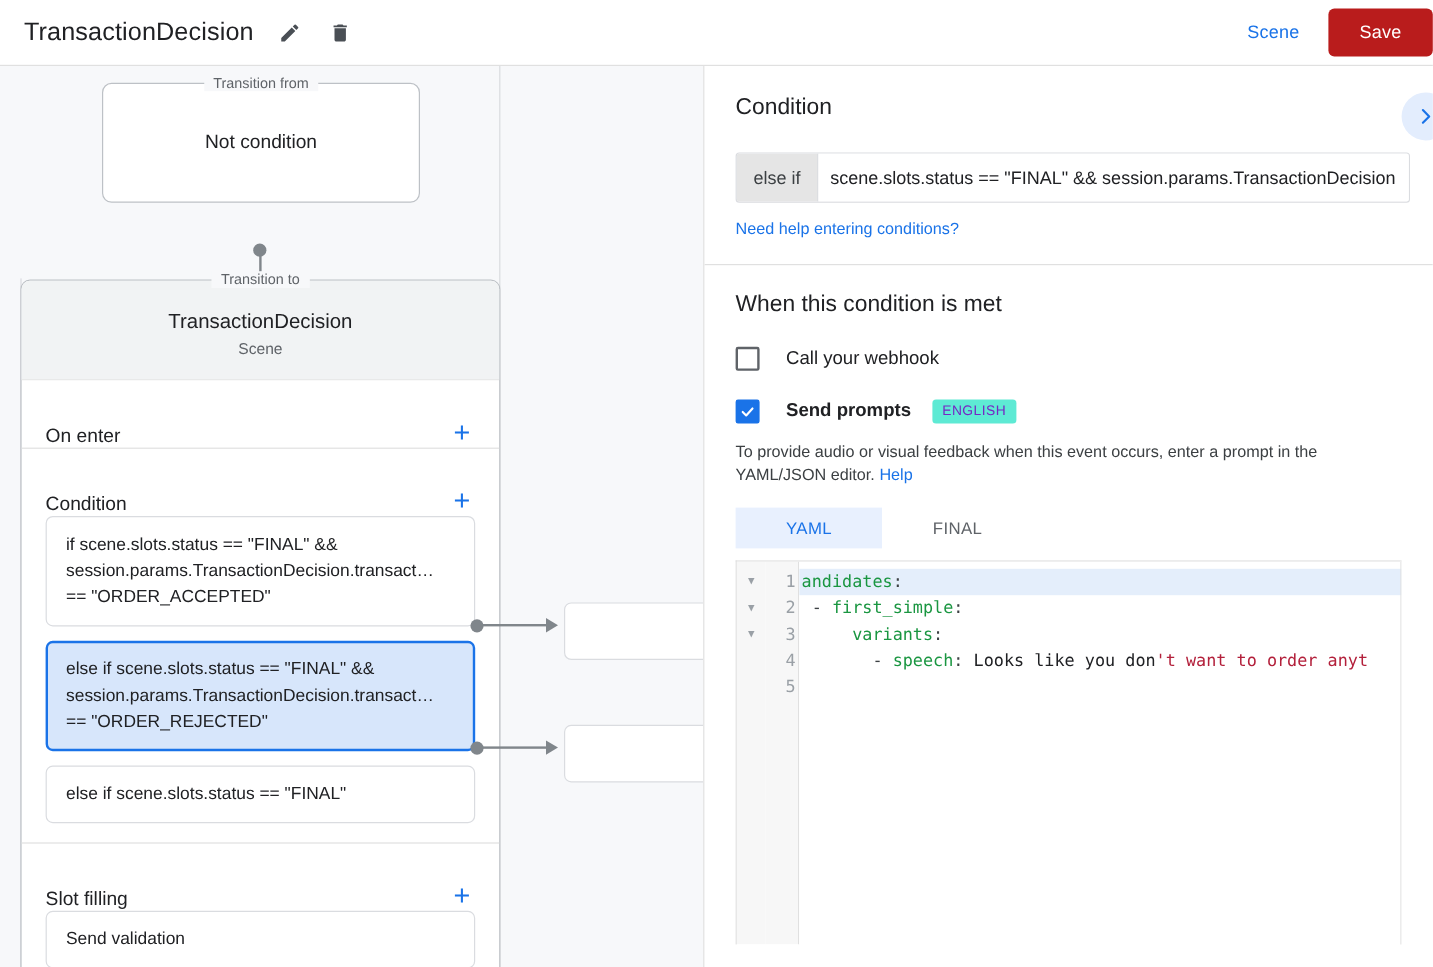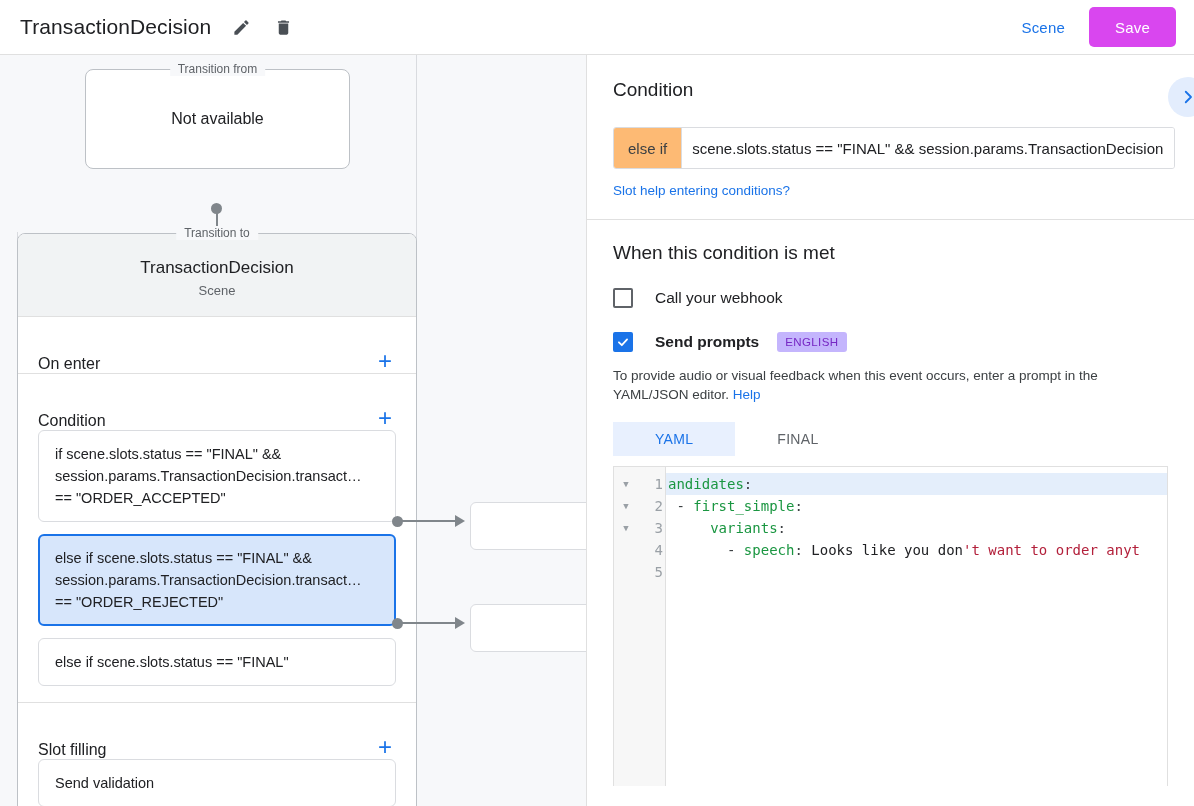--- a/index.html
+++ b/index.html
@@ -35,25 +35,25 @@
   #edit-icon-btn { margin-left: 14px; }
   #delete-icon-btn { margin-left: 10px; }
   .topbar-spacer { flex: 1; }
   .cancel-btn {
     color: #1a73e8; font-size: 15px; font-weight: 500;
     background: none; border: none; cursor: pointer;
     padding: 8px 12px; letter-spacing: .2px;
     font-family: inherit;
   }
   .save-btn {
-    background: #d946ef; color: #fff;
+    background: #b91c1c; color: #fff;
     font-size: 15px; font-weight: 500;
     border: none; border-radius: 5px;
     padding: 0 26px; height: 40px;
-    margin-left: 12px; margin-right: 18px;
+    margin-left: 12px; 
     cursor: pointer; letter-spacing: .2px;
     font-family: inherit;
   }
 
   
   .left-pane {
     position: absolute; left: 0; top: 55px;
     width: 586px; height: 751px;
     background: #f7f8fa;
     overflow: hidden;
@@ -196,21 +196,21 @@
     display: flex; align-items: center; justify-content: center;
     cursor: pointer;
   }
   .cond-row {
     display: flex; margin-top: 26px;
     border: 1px solid #dadce0; border-radius: 3px;
     height: 42px; overflow: hidden;
     width: 562px;
   }
   .cond-prefix {
-    background: #fdba74;
+    background: #e5e5e5;
     border-right: 1px solid #dadce0;
     display: flex; align-items: center;
     padding: 0 14px;
     font-size: 15px; color: #3c4043;
     white-space: nowrap;
   }
   .cond-input {
     flex: 1; border: none; outline: none;
     font-family: inherit; font-size: 15px; color: #202124;
     padding: 0 10px;
@@ -230,21 +230,21 @@
     flex: none;
   }
   .checkbox.checked {
     background: #1a73e8; border-color: #1a73e8;
     display: flex; align-items: center; justify-content: center;
   }
   .check-label { margin-left: 22px; font-size: 15.5px; color: #202124; }
   .check-label.bold { font-weight: 700; }
   .lang-badge {
     margin-left: 18px;
-    background: #c4b5fd; color: #7627c4;
+    background: #5eead4; color: #7627c4;
     font-size: 11.5px; font-weight: 500; letter-spacing: .4px;
     padding: 4px 8px; border-radius: 3px;
   }
   .helper-text {
     margin-top: 14px; font-size: 13.5px; color: #3c4043; line-height: 19px;
     width: 562px;
   }
   .helper-text a { color: #1a73e8; text-decoration: none; }
 
   .tabs { display: flex; margin-top: 18px; }
@@ -322,21 +322,21 @@
   <button class="cancel-btn">Scene</button>
   <button class="save-btn">Save</button>
 </div>
 
 <div class="left-pane">
   <div class="vline-right"></div>
   <div class="vline-left"></div>
 
   <div class="fieldbox" id="transition-from-box">
     <div class="fieldbox-legend">Transition from</div>
-    <div class="box-body">Not available</div>
+    <div class="box-body">Not condition</div>
   </div>
 
   <div class="arrow-dot"></div>
   <div class="arrow-vert"></div>
   <div class="arrow-head"></div>
 
   <div id="transition-to-card">
     <div class="legend">Transition to</div>
 
     <div class="scene-head">
@@ -395,21 +395,21 @@
       <svg width="18" height="18" viewBox="0 0 24 24" aria-hidden="true">
         <path fill="none" stroke="#1a73e8" stroke-width="2.4" stroke-linecap="round" stroke-linejoin="round" d="M9 5l7 7-7 7"></path>
       </svg>
     </div>
 
     <div class="cond-row">
       <div class="cond-prefix">else if</div>
       <input class="cond-input" type="text" value="scene.slots.status == &quot;FINAL&quot; &amp;&amp; session.params.TransactionDecision." style="">
     </div>
 
-    <a class="help-link">Slot help entering conditions?</a>
+    <a class="help-link">Need help entering conditions?</a>
   </div>
 
   <div class="panel-sec-2">
     <div class="sec2-title">When this condition is met</div>
 
     <div class="check-row">
       <span class="checkbox"></span>
       <span class="check-label">Call your webhook</span>
     </div>
 

